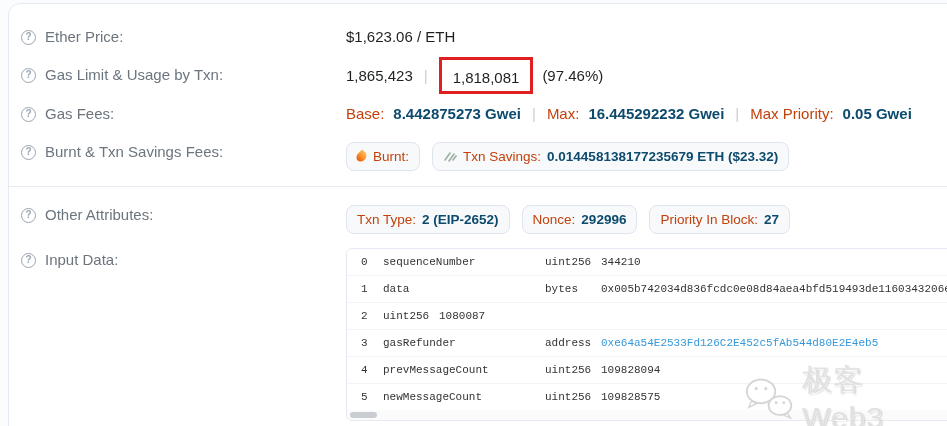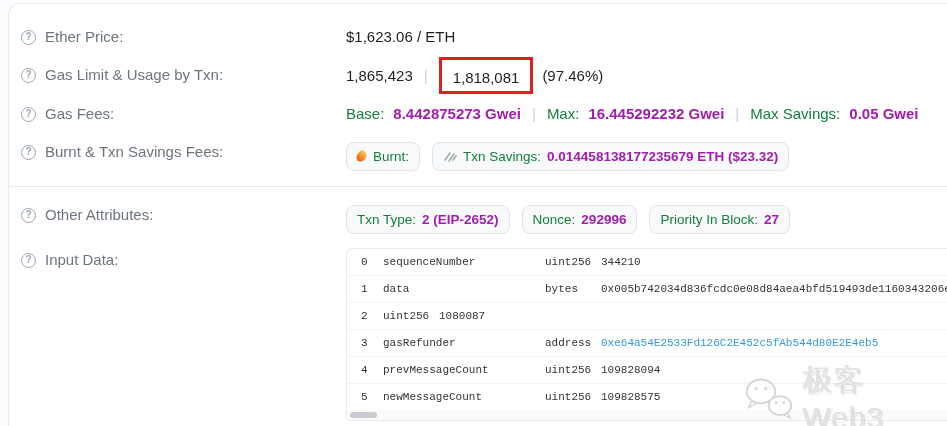--- a/index.html
+++ b/index.html
@@ -16,22 +16,22 @@
   }
   .row { display:flex; align-items:flex-start; padding:9px 0 9px 12px; font-size:15px; line-height:20px; }
   .row-label { flex:0 0 325px; display:flex; align-items:center; gap:9px; color:#6c757e; }
   .qicon {
     flex:0 0 15px; width:15px; height:15px; box-sizing:border-box;
     border:1px solid #9aa5b1; border-radius:50%;
     color:#9aa5b1; font-size:10px; line-height:12px; text-align:center; font-weight:700;
   }
   .row-value { flex:1; min-width:0; }
   .inline { display:flex; align-items:center; gap:9px; flex-wrap:nowrap; }
-  .muted { color:#15803d; }
-  .strong { font-weight:700; color:#a21caf; }
+  .muted { color:#c2410c; }
+  .strong { font-weight:700; color:#0c4a6e; }
   .sep { color:#c8cfda; padding:0 2px; }
   .redbox {
     display:inline-block; border:3px solid #e02020; padding:8px 11px 3px 11px;
     margin:-8px 0; background:transparent;
   }
   .badges { display:flex; gap:12px; align-items:center; }
   .badge {
     display:inline-flex; align-items:center; gap:6px;
     background:#f8f9fa; border:1px solid #dfe4ee; border-radius:8px;
     padding:5px 10px; font-size:13.5px; line-height:17px; white-space:nowrap;
@@ -99,21 +99,21 @@
       <span class="qicon">?</span>
       <span>Gas Fees:</span>
     </div>
     <div class="row-value inline">
       <span class="muted">Base:</span>
       <span class="strong">8.442875273 Gwei</span>
       <span class="sep">|</span>
       <span class="muted">Max:</span>
       <span class="strong">16.445292232 Gwei</span>
       <span class="sep">|</span>
-      <span class="muted">Max Savings:</span>
+      <span class="muted">Max Priority:</span>
       <span class="strong">0.05 Gwei</span>
     </div>
   </div>
 
   <div class="row">
     <div class="row-label">
       <span class="qicon">?</span>
       <span>Burnt &amp; Txn Savings Fees:</span>
     </div>
     <div class="row-value badges">

